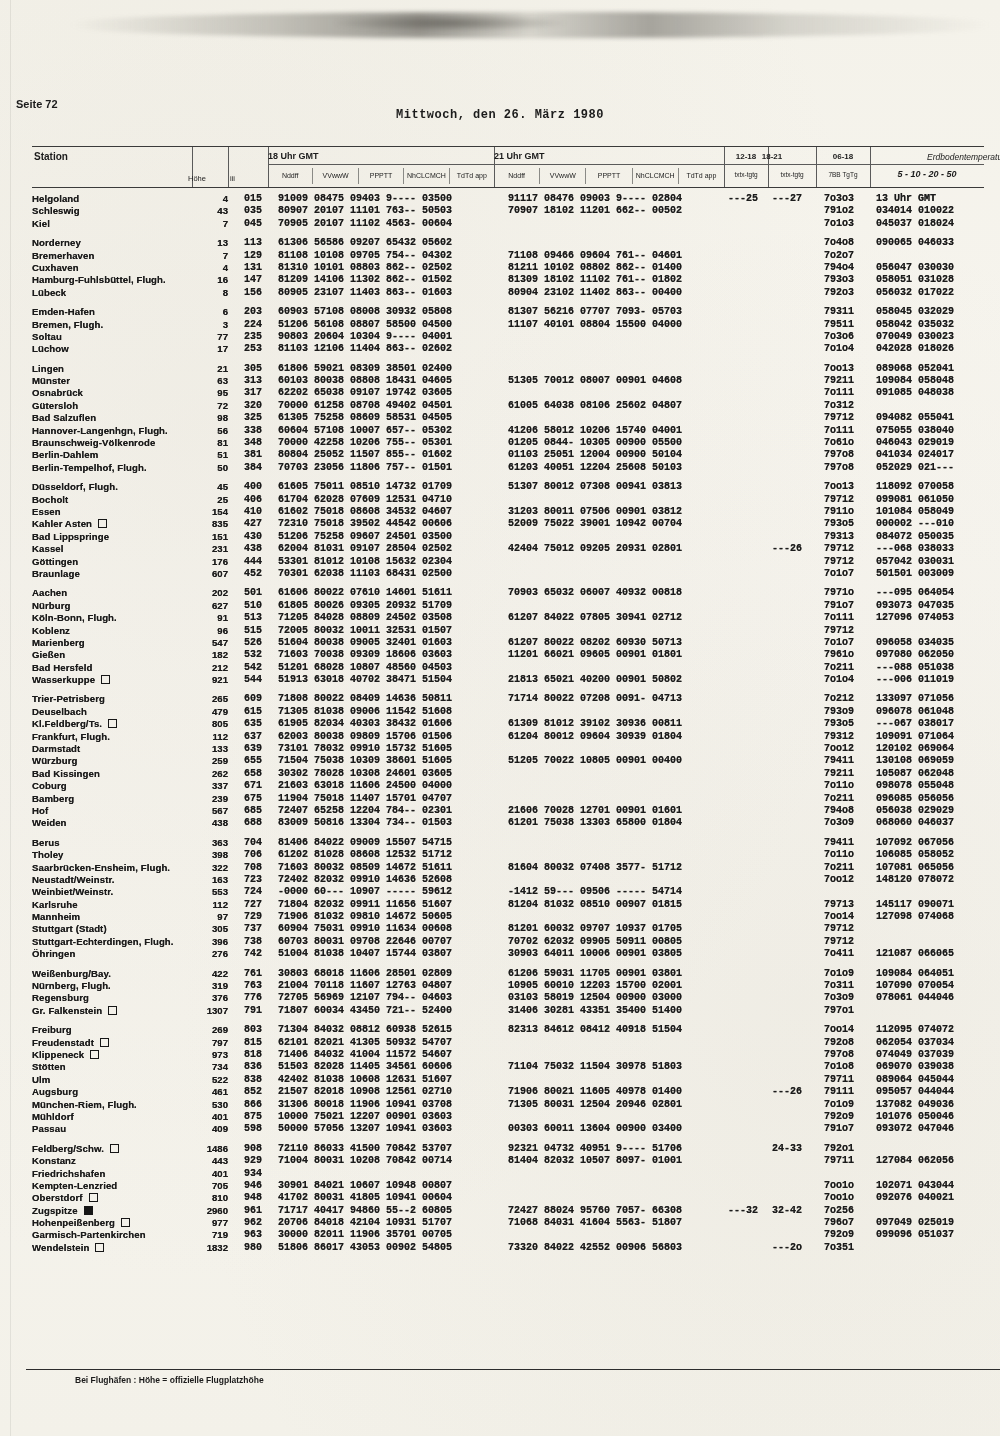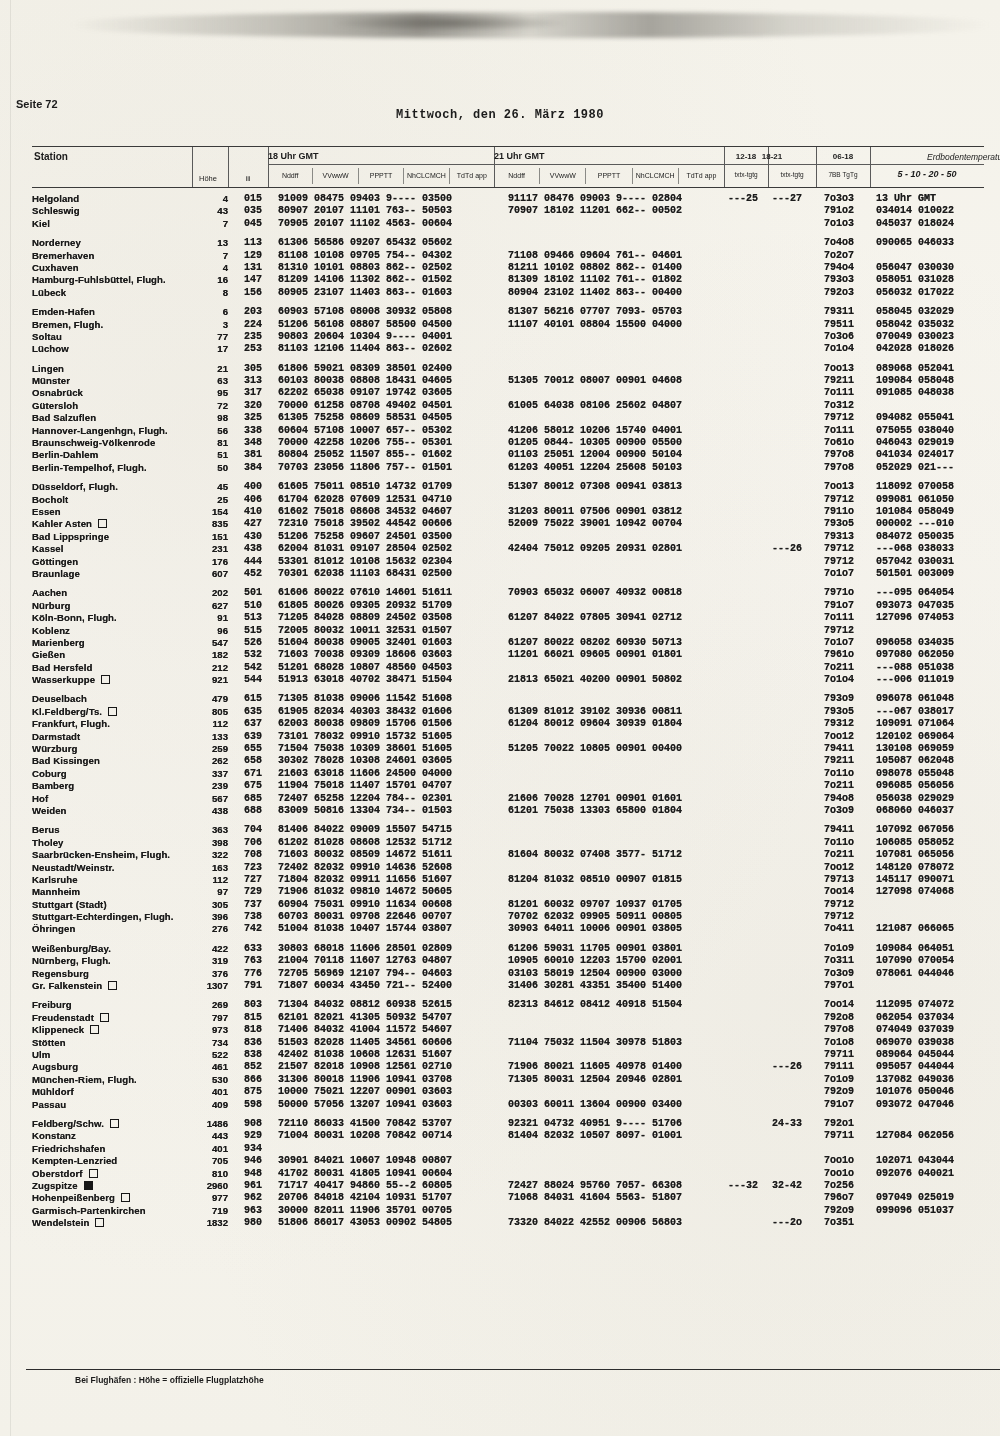--- a/index.html
+++ b/index.html
@@ -20,21 +20,21 @@
         background:radial-gradient(ellipse, rgba(60,58,52,.5), transparent 70%);filter:blur(2px);}
   .page-label{position:absolute;left:16px;top:50px;font:700 11px "Liberation Sans",sans-serif;margin-top:48px;}
   .date-title{position:absolute;left:0;right:0;top:108px;text-align:center;
         font:700 12px "Liberation Mono",monospace;letter-spacing:.5px;}
   .wtable{position:absolute;left:32px;top:146px;width:952px;}
   
   .thead{position:relative;height:40px;border-top:1px solid #3a3a3a;border-bottom:1px solid #3a3a3a;}
   .vline{position:absolute;top:0;bottom:0;width:1px;background:#5a5a5a;}
   .midline{position:absolute;left:236px;right:0;top:17px;height:0;border-top:1px solid #5a5a5a;}
   .h-station{position:absolute;left:2px;top:4px;font:700 10px "Liberation Sans",sans-serif;}
-  .h-small{position:absolute;bottom:4px;text-align:center;font:400 7.5px "Liberation Sans",sans-serif;}
+  .h-small{position:absolute;bottom:4px;font:400 7.5px "Liberation Sans",sans-serif;}
   .h-gmt{position:absolute;top:4px;font:700 9px "Liberation Sans",sans-serif;}
   .h-t{position:absolute;top:5px;text-align:center;font:700 8px "Liberation Sans",sans-serif;}
   .h-erd{position:absolute;top:5px;text-align:right;font:400 8.5px "Liberation Sans",sans-serif;font-style:italic;padding-left:21px;}
   .subrow{position:absolute;top:20px;height:18px;display:flex;align-items:center;}
   .subrow span{flex:1;text-align:center;font:400 7px "Liberation Sans",sans-serif;
         border-left:1px solid #8a8a86;line-height:16px;white-space:nowrap;overflow:hidden;}
   .subrow span:first-child{border-left:none;}
   .h-sub{position:absolute;top:24px;text-align:center;font:400 6.5px "Liberation Sans",sans-serif;}
   .h-depths{position:absolute;top:22px;text-align:center;font:700 9px "Liberation Sans",sans-serif;font-style:italic;}
   
@@ -527,20 +527,31 @@
             <div class="c-o18">51913 63018 40702 38471 51504</div>
             <div class="c-o21">21813 65021 40200 00901 50802</div>
             <div class="c-t1"></div>
             <div class="c-t2"></div>
             <div class="c-s1">7o1o4</div>
             <div class="c-s2">---006 011019</div>
           </div>
         </div>
         <div class="group">
           <div class="row">
+            <div class="c-name"><span>Trier-Petrisberg</span></div>
+            <div class="c-h">265</div>
+            <div class="c-iii">609</div>
+            <div class="c-o18">71808 80022 08409 14636 50811</div>
+            <div class="c-o21">71714 80022 07208 0091- 04713</div>
+            <div class="c-t1"></div>
+            <div class="c-t2"></div>
+            <div class="c-s1">7o212</div>
+            <div class="c-s2">133097 071056</div>
+          </div>
+          <div class="row">
             <div class="c-name"><span>Deuselbach</span></div>
             <div class="c-h">479</div>
             <div class="c-iii">615</div>
             <div class="c-o18">71305 81038 09006 11542 51608</div>
             <div class="c-o21"></div>
             <div class="c-t1"></div>
             <div class="c-t2"></div>
             <div class="c-s1">793o9</div>
             <div class="c-s2">096078 061048</div>
           </div>
@@ -683,20 +694,31 @@
             <div class="c-h">163</div>
             <div class="c-iii">723</div>
             <div class="c-o18">72402 82032 09910 14636 52608</div>
             <div class="c-o21"></div>
             <div class="c-t1"></div>
             <div class="c-t2"></div>
             <div class="c-s1">7oo12</div>
             <div class="c-s2">148120 078072</div>
           </div>
           <div class="row">
+            <div class="c-name"><span>Weinbiet/Weinstr.</span></div>
+            <div class="c-h">553</div>
+            <div class="c-iii">724</div>
+            <div class="c-o18">-0000 60--- 10907 ----- 59612</div>
+            <div class="c-o21">-1412 59--- 09506 ----- 54714</div>
+            <div class="c-t1"></div>
+            <div class="c-t2"></div>
+            <div class="c-s1"></div>
+            <div class="c-s2"></div>
+          </div>
+          <div class="row">
             <div class="c-name"><span>Karlsruhe</span></div>
             <div class="c-h">112</div>
             <div class="c-iii">727</div>
             <div class="c-o18">71804 82032 09911 11656 51607</div>
             <div class="c-o21">81204 81032 08510 00907 01815</div>
             <div class="c-t1"></div>
             <div class="c-t2"></div>
             <div class="c-s1">79713</div>
             <div class="c-s2">145117 090071</div>
           </div>
@@ -742,21 +764,21 @@
             <div class="c-t1"></div>
             <div class="c-t2"></div>
             <div class="c-s1">7o411</div>
             <div class="c-s2">121087 066065</div>
           </div>
         </div>
         <div class="group">
           <div class="row">
             <div class="c-name"><span>Weißenburg/Bay.</span></div>
             <div class="c-h">422</div>
-            <div class="c-iii">633</div>
+            <div class="c-iii">761</div>
             <div class="c-o18">30803 68018 11606 28501 02809</div>
             <div class="c-o21">61206 59031 11705 00901 03801</div>
             <div class="c-t1"></div>
             <div class="c-t2"></div>
             <div class="c-s1">7o1o9</div>
             <div class="c-s2">109084 064051</div>
           </div>
           <div class="row">
             <div class="c-name"><span>Nürnberg, Flugh.</span></div>
             <div class="c-h">319</div>

